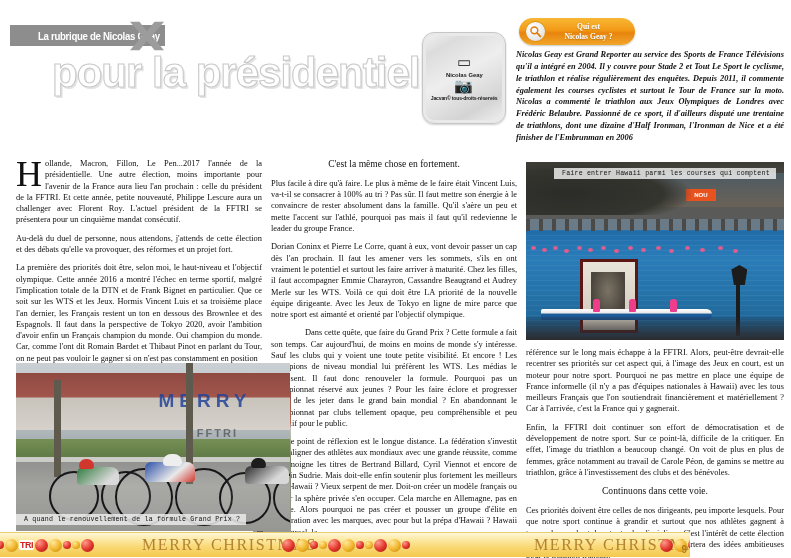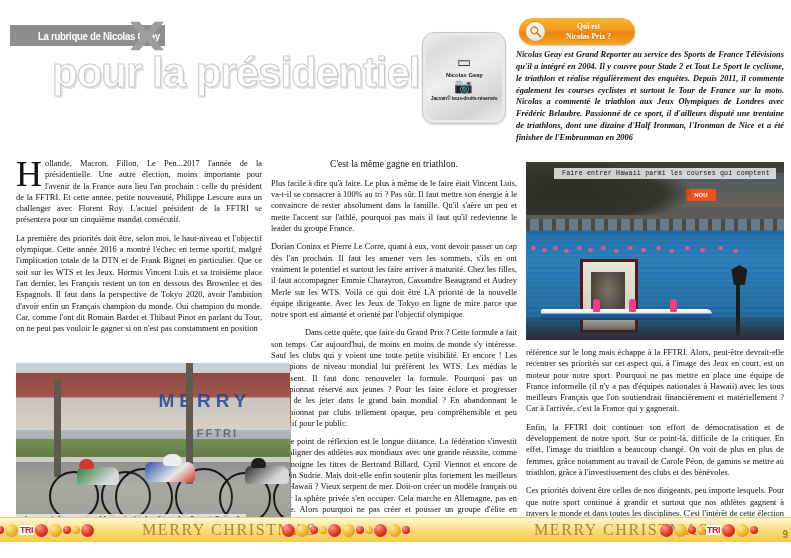--- a/index.html
+++ b/index.html
@@ -291,22 +291,22 @@
     left: 253px;
     top: 392px;
     width: 38px;
     height: 141px;
   }
 
   
   .footer {
     position: absolute;
     left: 0;
-    bottom: 16px;
-    width: 791px;
+    bottom: 1px;
+    width: 690px;
     height: 24px;
     background: linear-gradient(180deg,#fff7d8 0%,#fde9a4 28%,#f9d772 60%,#f5c94f 100%);
     border-top: 1px solid #e9cd72;
     display: flex;
     align-items: center;
     overflow: hidden;
   }
   .footer .merry {
     position: absolute;
     font-family: "Liberation Serif", serif;
@@ -369,44 +369,46 @@
 
   <div class="qui-badge">
     <span class="mag-circle">
       <svg viewBox="0 0 16 16" width="13" height="13" aria-hidden="true">
         <circle cx="6.6" cy="6.6" r="4.2" fill="none" stroke="#e07c0a" stroke-width="1.8"></circle>
         <line x1="9.8" y1="9.8" x2="14" y2="14" stroke="#e07c0a" stroke-width="2.2" stroke-linecap="round"></line>
       </svg>
     </span>
     <span class="badge-text">
       <span>Qui est</span><br>
-      <span>Nicolas Prix ?</span>
+      <span>Nicolas Geay ?</span>
     </span>
   </div>
 
   <div class="bio">Nicolas Geay est Grand Reporter au service des Sports de France Télévisions qu'il a intégré en 2004. Il y couvre pour Stade 2 et Tout Le Sport le cyclisme, le triathlon et réalise régulièrement des enquêtes. Depuis 2011, il commente également les courses cyclistes et surtout le Tour de France sur la moto. Nicolas a  commenté le triathlon aux Jeux Olympiques de Londres avec Frédéric Belaubre. Passionné de ce sport, il d'ailleurs disputé une trentaine de triathlons, dont une dizaine d'Half Ironman, l'Ironman de Nice et a été finisher de l'Embrunman en 2006</div>
 
   <div class="col col-1">
     <p class="dropcap-para">
       <span class="dropcap">H</span><span>ollande, Macron, Fillon, Le Pen...2017 l'année de la présidentielle. Une autre élection, moins importante pour l'avenir de la France aura lieu l'an prochain : celle du président de la FFTRI. Et cette année, petite nouveauté,  Philippe Lescure aura un challenger avec Florent Roy. L'actuel président de la FFTRI se présentera pour un cinquième mandat consécutif.</span>
     </p>
+    <p>Au-delà du duel de personne, nous attendons, j'attends de cette élection et des débats qu'elle va provoquer, des réformes et un projet fort.</p>
     <p>La première des priorités doit être, selon moi, le haut-niveau et l'objectif olympique. Cette année 2016 a montré l'échec en terme sportif, malgré l'implication totale de la DTN et de Frank Bignet en particulier. Que ce soit sur les WTS et les Jeux. Hormis Vincent Luis et sa troisième place l'an dernier, les Français restent un ton en dessous des Brownlee et des Espagnols. Il faut dans la perspective de Tokyo 2020, avoir l'ambition d'avoir enfin un Français champion du monde. Oui champion du monde. Car, comme l'ont dit Romain Bardet et Thibaut Pinot en parlant du Tour, on ne peut pas vouloir le gagner si on n'est pas constamment en position</p>
   </div>
 
   <div class="col col-2">
-    <p class="subhead">C'est la même gagne en triathlon.</p>
+    <p class="subhead">C'est la même chose en fortement.</p>
     <p>Plus facile à dire qu'à faire. Le plus à même de le faire était Vincent Luis, va-t-il se consacrer à 100% au tri ? Pas sûr. Il faut mettre son énergie à le convaincre de rester absolument dans la famille. Qu'il s'aère un peu et mette l'accent sur l'athlé, pourquoi pas mais il faut qu'il redevienne le leader du groupe France.</p>
     <p>Dorian Coninx et Pierre Le Corre, quant à eux, vont devoir passer un cap dès l'an prochain. Il faut les amener vers les sommets, s'ils en ont vraiment le potentiel et surtout les faire arriver à maturité. Chez les filles, il faut accompagner Emmie Charayron, Cassandre Beaugrand et Audrey Merle sur les WTS. Voilà ce qui doit être LA priorité de la nouvelle équipe dirigeante. Avec les Jeux de Tokyo en ligne de mire parce que notre sport est aimanté et orienté par l'objectif olympique.</p>
     <p class="indent">Dans cette quête, que faire du Grand Prix ? Cette formule a fait son temps. Car aujourd'hui, de moins en moins de monde s'y intéresse. Sauf les clubs qui y voient une toute petite visibilité. Et encore ! Les champions de niveau mondial lui préfèrent les WTS. Les médias le délaissent. Il faut donc renouveler la formule. Pourquoi pas un championnat réservé aux jeunes ? Pour les faire éclore et progresser avant de les jeter dans le grand bain mondial ? En abandonnant le championnat par clubs tellement opaque, peu compréhensible et peu attractif pour le public.</p>
     <p>L'autre point de réflexion est le longue distance. La fédération s'investit pour aligner des athlètes aux mondiaux avec une grande réussite, comme en témoigne les titres de Bertrand Billard, Cyril Viennot et encore de Sylvain Sudrie. Mais doit-elle enfin soutenir plus fortement les meilleurs pour Hawaii ? Vieux serpent de mer. Doit-on créer un modèle français ou laisser la sphère privée s'en occuper. Cela marche en Allemagne, pas en France. Alors pourquoi ne pas créer et pousser un groupe d'élite en coopération avec les marques, avec pour but la prépa d'Hawaii ? Hawaii est le graal, la</p>
   </div>
 
   <div class="col col-3" style="top:347px;">
     <p>référence sur le long mais échappe à la FFTRI. Alors, peut-être devrait-elle recentrer ses priorités sur cet aspect qui, à l'image des Jeux en court, est un moteur pour notre sport. Pourquoi ne pas mettre en place une équipe de France informelle (il n'y a pas d'équipes nationales à Hawaii) avec les tous meilleurs Français que l'on soutiendrait financièrement et matériellement ? Car à l'arrivée, c'est la France qui y gagnerait.</p>
     <p>Enfin, la FFTRI doit continuer son effort de démocratisation et de développement de notre sport. Sur ce point-là, difficile de la critiquer. En effet, l'image du triathlon a beaucoup changé. On voit de plus en plus de femmes, grâce notamment au travail de Carole Péon, de gamins se mettre au triathlon, grâce à l'investissement des clubs et des bénévoles.</p>
+    <p class="subhead">Continuons dans cette voie.</p>
     <p>Ces priorités doivent être celles de nos dirigeants, peu importe lesquels. Pour que notre sport continue à grandir et surtout que nos athlètes gagnent à travers le monde et dans toutes les disciplines. C'est l'intérêt de cette élection et de cette confrontation, qui on l'espère, apportera des idées ambitieuses pour le triathlon français.</p>
   </div>
 
   <div class="photo photo-swim">
     <div class="sw-water"></div>
     <div class="sw-ripple"></div>
     <div class="sw-sky"></div>
     <div class="sw-crowd"></div>
     <div class="sw-banner">NOU</div>
     <div class="sw-pier"></div>

